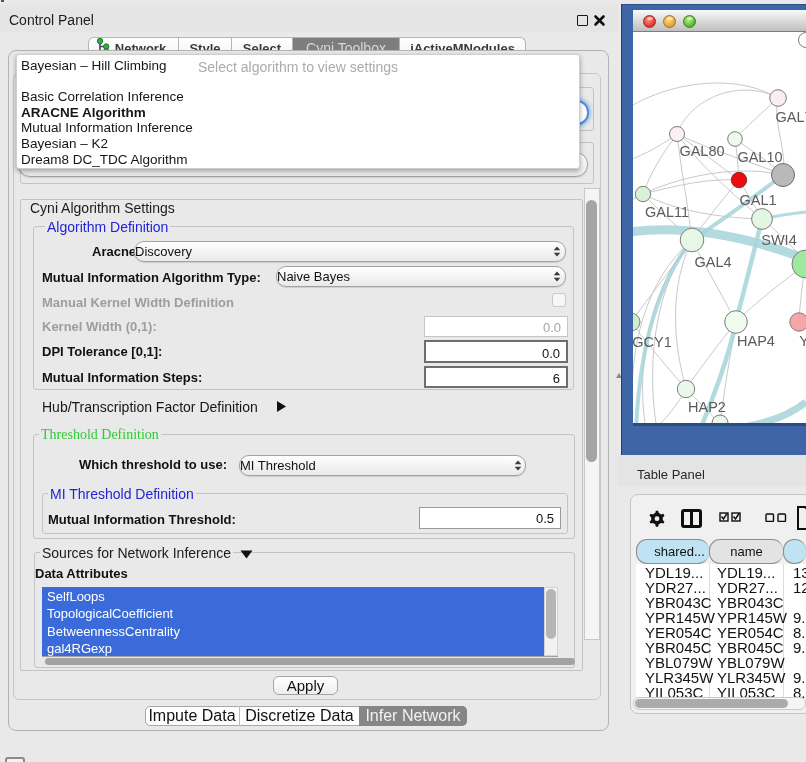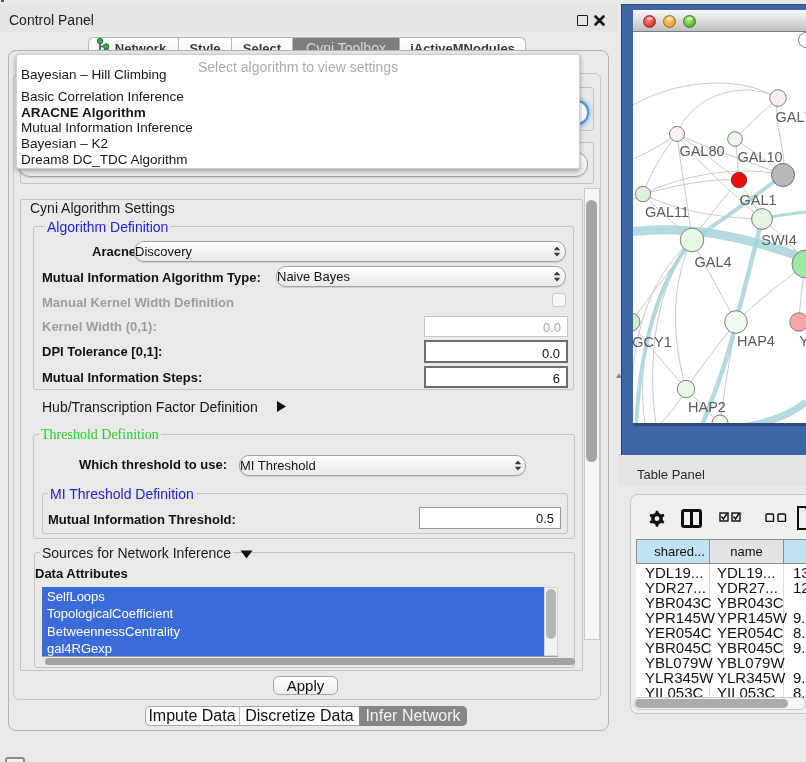--- a/index.html
+++ b/index.html
@@ -13,21 +13,21 @@
 .lbl { position:absolute; font-size:13px; font-weight:bold; color:#111; line-height:15px; white-space:nowrap; }
 .lbl.dis { color:#9d9d9d; }
 .combo { position:absolute; height:21px; border:1px solid #a2a2a2; border-radius:10px; background:linear-gradient(#ffffff,#e9e9e9); font-size:13px; color:#111; line-height:19px; padding-left:0; box-shadow:0 1px 1px rgba(0,0,0,.12); }
 .tfield { position:absolute; height:21px; background:#fff; font-size:13px; color:#111; text-align:right; padding:3px 6px 0 0; }
 .sb-track { position:absolute; background:#f5f5f5; border:1px solid #c9c9c9; }
 .sb-thumb { position:absolute; background:#a5a5a5; border-radius:6px; }
 #dropdown { position:absolute; left:16px; top:54px; width:564px; height:115px; background:#fff; border:1px solid #cfcfcf; border-radius:3px; box-shadow:0 2px 5px rgba(0,0,0,.35); z-index:40; }
 #dropdown .hint { position:absolute; width:100%; top:6px; text-align:center; font-size:14px; color:#ababab; }
 #dropdown .it { position:absolute; left:4px; font-size:13.5px; color:#161616; white-space:nowrap; }
 .tl { position:absolute; top:15px; width:13px; height:13px; border-radius:50%; } .tl:after{content:"";position:absolute;left:2.5px;top:0.8px;width:6px;height:3.5px;border-radius:50%;background:rgba(255,255,255,.55);}
-.th { position:absolute; top:539px; height:25px; border-top:1px solid #8d8d8d; border-bottom:1px solid #8d8d8d; font-size:13px; color:#111; text-align:center; line-height:24px; }
+.th { position:absolute; top:539px; height:25px; border-top:1px solid #8d8d8d; border-bottom:1px solid #8d8d8d; font-size:13px; color:#111; text-align:center; line-height:24px;border-radius:11px; }
 .td { position:absolute; font-size:15px; color:#131313; white-space:nowrap; }
 .seg { position:absolute; top:706px; height:20px; font-size:16px; text-align:center; line-height:20px; color:#111; }
 </style>
 </head>
 <body>
 
 <div class="abs" style="left:0;top:5px;width:618px;height:27px;background:#e5e5e5;"></div>
 <div class="abs" style="left:9px;top:12px;font-size:14px;color:#1d1d1d;">Control Panel</div>
 <div class="abs" style="left:1px;top:0;width:3px;height:2px;background:#555;"></div>
 <div class="abs" style="left:577px;top:15px;width:11px;height:11px;border:1.5px solid #1a1a1a;border-radius:1px;"></div>
@@ -104,21 +104,21 @@
 <div class="abs sb-thumb" style="left:586px;top:200px;width:11px;height:262px;"></div>
 
 <div class="abs" style="left:273px;top:676px;width:65px;height:19px;border:1px solid #a5a5a5;border-radius:6px;background:linear-gradient(#ffffff,#ededed);text-align:center;font-size:15px;line-height:18px;color:#111;">Apply</div>
 <div class="abs" style="left:145px;top:706px;width:322px;height:20px;border:1px solid #a8a8a8;border-radius:5px;background:#fdfdfd;"></div>
 <div class="abs seg" style="left:145px;width:95px;border-right:1px solid #bbb;">Impute Data</div>
 <div class="abs seg" style="left:240px;width:119px;">Discretize Data</div>
 <div class="abs seg" style="left:359px;width:108px;background:#868686;color:#f2f2f2;border-radius:0 5px 5px 0;">Infer Network</div>
 
 <div id="dropdown">
   <div class="hint" style="top:4px;">Select algorithm to view settings</div>
-  <div class="it" style="top:12px;">Bayesian – Hill Climbing</div>
+  <div class="it" style="top:3px;">Bayesian – Hill Climbing</div>
   <div class="it" style="top:33.5px;">Basic Correlation Inference</div>
   <div class="it" style="top:49.5px;font-weight:bold;">ARACNE Algorithm</div>
   <div class="it" style="top:65px;">Mutual Information Inference</div>
   <div class="it" style="top:80.5px;">Bayesian – K2</div>
   <div class="it" style="top:96.5px;">Dream8 DC_TDC Algorithm</div>
 </div>
 
 <div class="abs" style="left:5px;top:757px;width:20px;height:10px;border:2px solid #8a8a8a;border-radius:3px;background:#f3f3f3;"></div>
 
 <div class="abs" style="left:616px;top:373px;width:6px;height:5px;background:#8a8a8a;clip-path:polygon(50% 0,100% 100%,0 100%);"></div>

